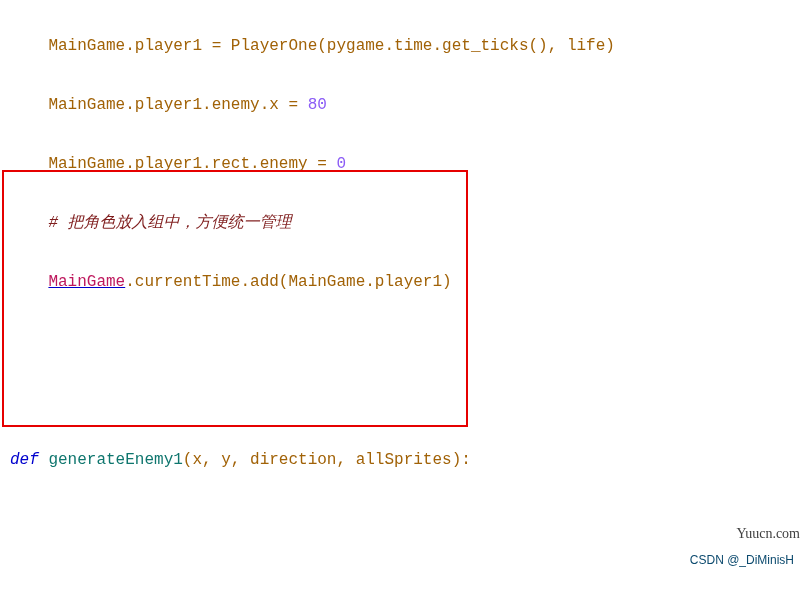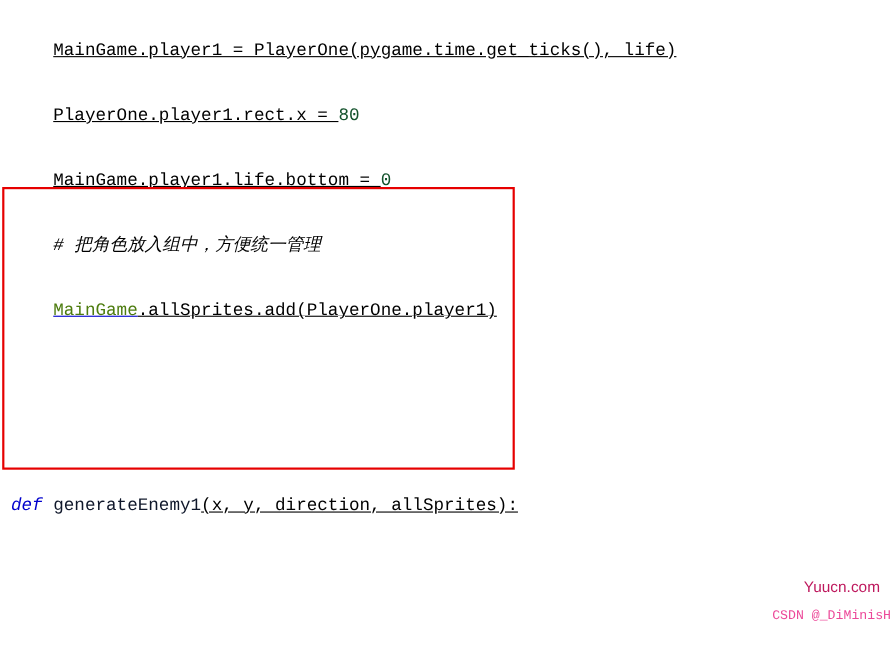--- a/index.html
+++ b/index.html
@@ -20,61 +20,61 @@
     }
     .code-area {
       padding: 2px 0 0 0;
       white-space: pre;
       position: relative;
     }
     .line {
       padding-left: 10px;
     }
     .keyword { color: #0000cd; font-style: italic; }
-    .funcname { color: #0f172a; }
-    .number { color: #14532d; }
-    .comment { color: #000000; font-style: italic; }
-    .ident { color: #000000; text-decoration: underline; }
+    .funcname { color: #0f766e; }
+    .number { color: #8b5cf6; }
+    .comment { color: #7f1d1d; font-style: italic; }
+    .ident { color: #a16207; }
     .underline-link {
-      color: #4d7c0f;
+      color: #be185d;
       text-decoration: underline;
       text-decoration-color: #0000cd;
     }
     .highlight-box {
       position: absolute;
       border: 2px solid #e60000;
       pointer-events: none;
     }
     .watermark-red {
       position: absolute;
       right: 10px;
       bottom: 44px;
-      color: #be185d;
-      font-family: Liberation Sans, sans-serif;
+      color: #404040;
+      font-family: Liberation Serif, serif;
       font-size: 14px;
       font-weight: 400;
     }
     .watermark-gray {
       position: absolute;
-      right: 0;
+      right: 16px;
       bottom: 20px;
-      color: #ec4899;
-      font-family: Liberation Mono, monospace;
+      color: #0c4a6e;
+      font-family: Liberation Sans, sans-serif;
       font-size: 12px;
     }
   </style>
 </head>
 <body>
 
 <div class="code-area">
 <div class="line"><span>    </span><span class="ident">MainGame.player1 = PlayerOne(pygame.time.get_ticks(), life)</span></div>
-<div class="line"><span>    </span><span class="ident">PlayerOne.player1.rect.x = </span><span class="number">80</span></div>
-<div class="line"><span>    </span><span class="ident">MainGame.player1.life.bottom = </span><span class="number">0</span></div>
+<div class="line"><span>    </span><span class="ident">MainGame.player1.enemy.x = </span><span class="number">80</span></div>
+<div class="line"><span>    </span><span class="ident">MainGame.player1.rect.enemy = </span><span class="number">0</span></div>
 <div class="line"><span>    </span><span class="comment"># 把角色放入组中，方便统一管理</span></div>
-<div class="line"><span>    </span><span class="underline-link">MainGame</span><span class="ident">.allSprites.add(PlayerOne.player1)</span></div>
+<div class="line"><span>    </span><span class="underline-link">MainGame</span><span class="ident">.currentTime.add(MainGame.player1)</span></div>
 <div class="line">&nbsp;</div>
 <div class="line">&nbsp;</div>
 <div class="line"><span class="keyword">def </span><span class="funcname">generateEnemy1</span><span class="ident">(x, y, direction, allSprites):</span></div>
 <div class="line"><span>    </span></div>
 
 
 
 
 
 

